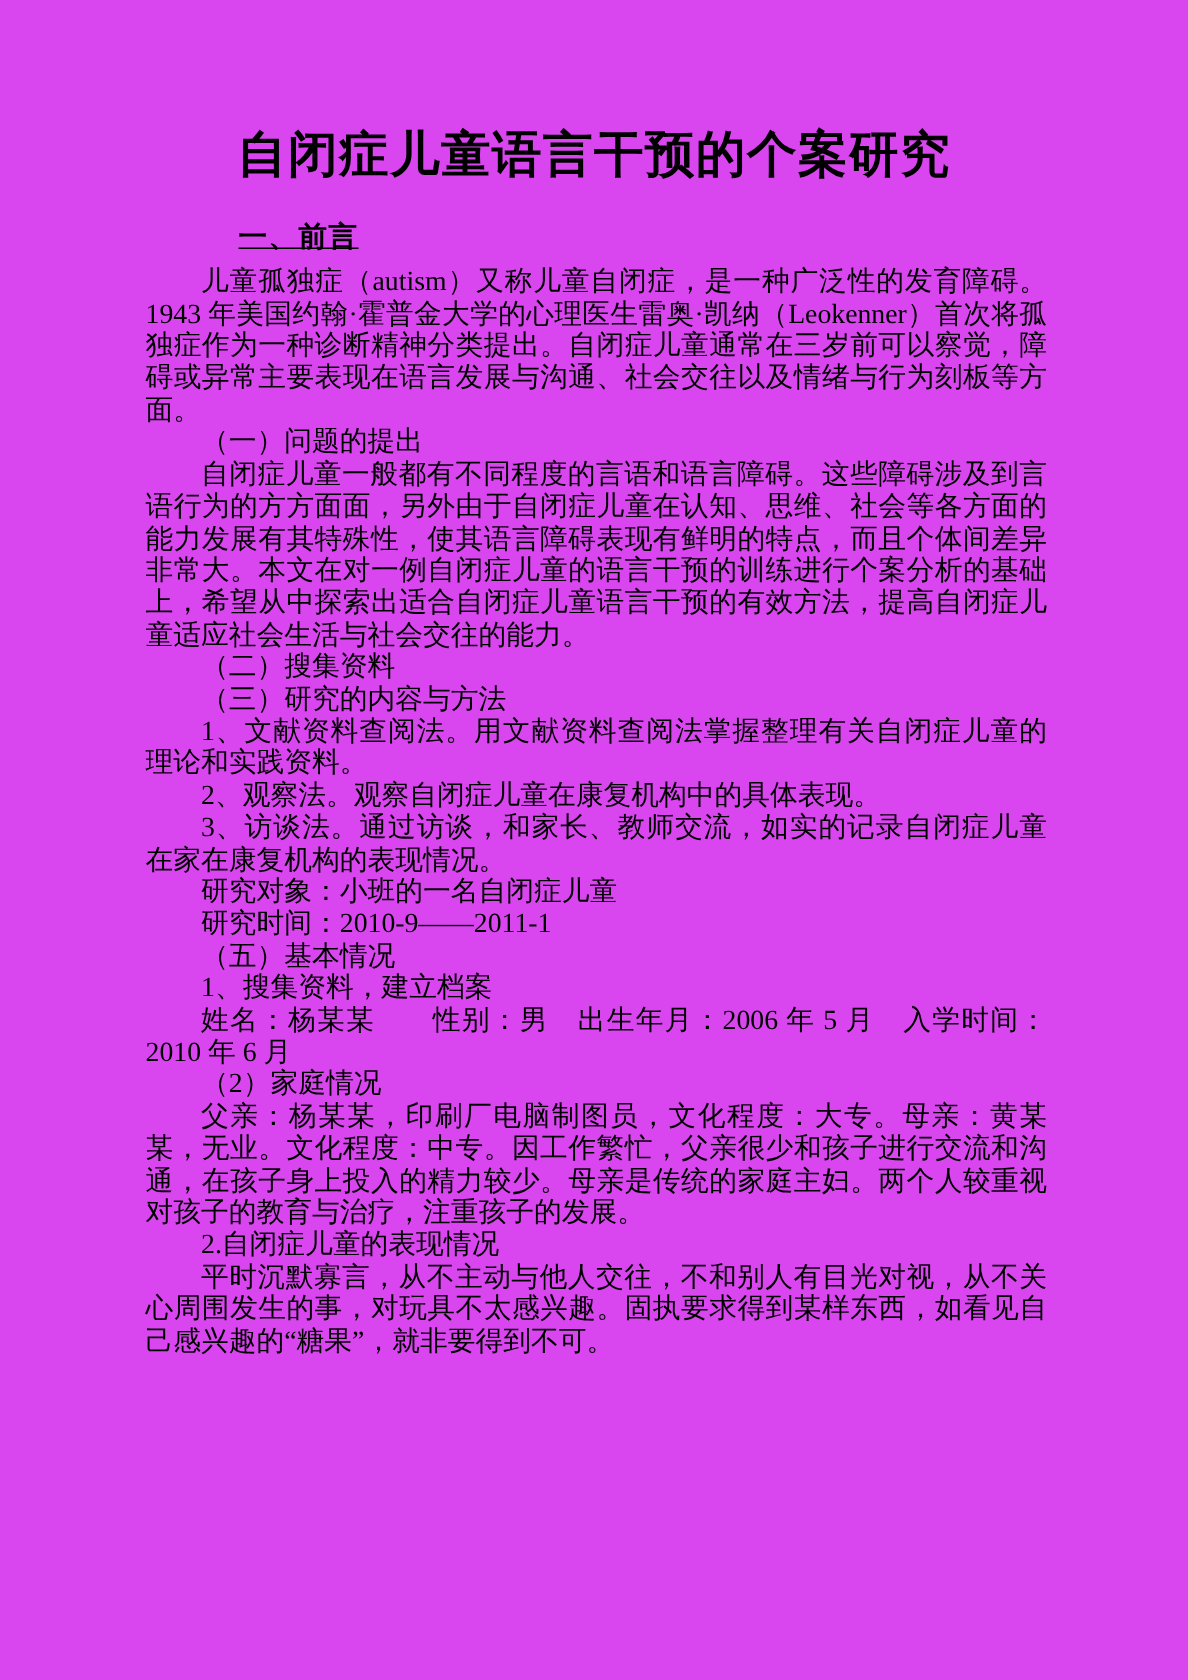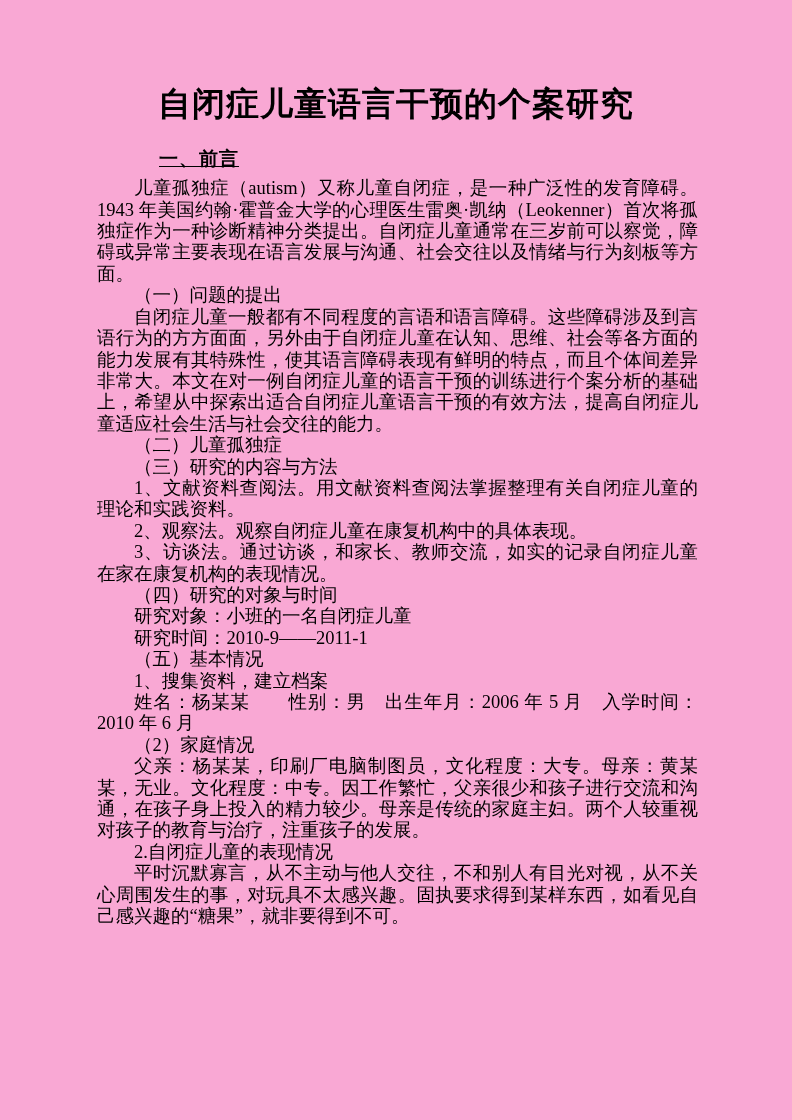--- a/index.html
+++ b/index.html
@@ -8,21 +8,21 @@
     height: 1120px;
     background: #ffffff;
     color: #000000;
     font-family: "Liberation Serif", "DejaVu Serif", serif;
     overflow: hidden;
   }
   .page {
     position: relative;
     width: 792px;
     height: 1120px;
-    background: #f9a8d4;
+    background: #d946ef;
   }
   .doc-title {
     margin: 0;
     padding-top: 84px;
     text-align: center;
     font-size: 33px;
     font-weight: 700;
     line-height: 1.22;
     letter-spacing: 1px;
     font-family: "Liberation Serif", "DejaVu Serif", serif;
@@ -56,26 +56,25 @@
 </head>
 <body>
 
 <div class="page">
   <h1 class="doc-title">自闭症儿童语言干预的个案研究</h1>
   <div class="content">
     <p class="heading">一、前言</p>
     <p class="para">儿童孤独症（autism）又称儿童自闭症，是一种广泛性的发育障碍。1943 年美国约翰·霍普金大学的心理医生雷奥·凯纳（Leokenner）首次将孤独症作为一种诊断精神分类提出。自闭症儿童通常在三岁前可以察觉，障碍或异常主要表现在语言发展与沟通、社会交往以及情绪与行为刻板等方面。</p>
     <p class="para">（一）问题的提出</p>
     <p class="para">自闭症儿童一般都有不同程度的言语和语言障碍。这些障碍涉及到言语行为的方方面面，另外由于自闭症儿童在认知、思维、社会等各方面的能力发展有其特殊性，使其语言障碍表现有鲜明的特点，而且个体间差异非常大。本文在对一例自闭症儿童的语言干预的训练进行个案分析的基础上，希望从中探索出适合自闭症儿童语言干预的有效方法，提高自闭症儿童适应社会生活与社会交往的能力。</p>
-    <p class="para">（二）儿童孤独症</p>
+    <p class="para">（二）搜集资料</p>
     <p class="para">（三）研究的内容与方法</p>
     <p class="para">1、文献资料查阅法。用文献资料查阅法掌握整理有关自闭症儿童的理论和实践资料。</p>
     <p class="para">2、观察法。观察自闭症儿童在康复机构中的具体表现。</p>
     <p class="para">3、访谈法。通过访谈，和家长、教师交流，如实的记录自闭症儿童在家在康复机构的表现情况。</p>
-    <p class="para">（四）研究的对象与时间</p>
     <p class="para">研究对象：小班的一名自闭症儿童</p>
     <p class="para">研究时间：2010-9——2011-1</p>
     <p class="para">（五）基本情况</p>
     <p class="para">1、搜集资料，建立档案</p>
     <p class="para">姓名：杨某某　　性别：男　出生年月：2006 年 5 月　入学时间：2010 年 6 月</p>
     <p class="para">（2）家庭情况</p>
     <p class="para">父亲：杨某某，印刷厂电脑制图员，文化程度：大专。母亲：黄某某，无业。文化程度：中专。因工作繁忙，父亲很少和孩子进行交流和沟通，在孩子身上投入的精力较少。母亲是传统的家庭主妇。两个人较重视对孩子的教育与治疗，注重孩子的发展。</p>
     <p class="para">2.自闭症儿童的表现情况</p>
     <p class="para">平时沉默寡言，从不主动与他人交往，不和别人有目光对视，从不关心周围发生的事，对玩具不太感兴趣。固执要求得到某样东西，如看见自己感兴趣的“糖果”，就非要得到不可。</p>
   </div>

